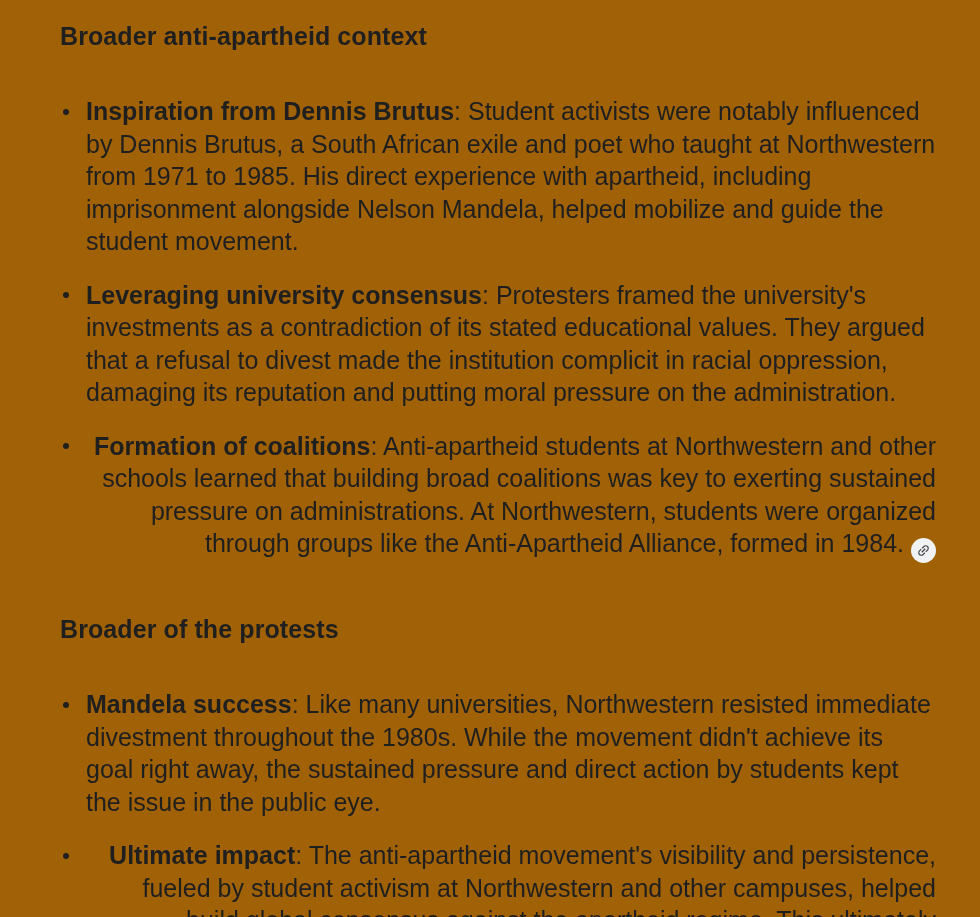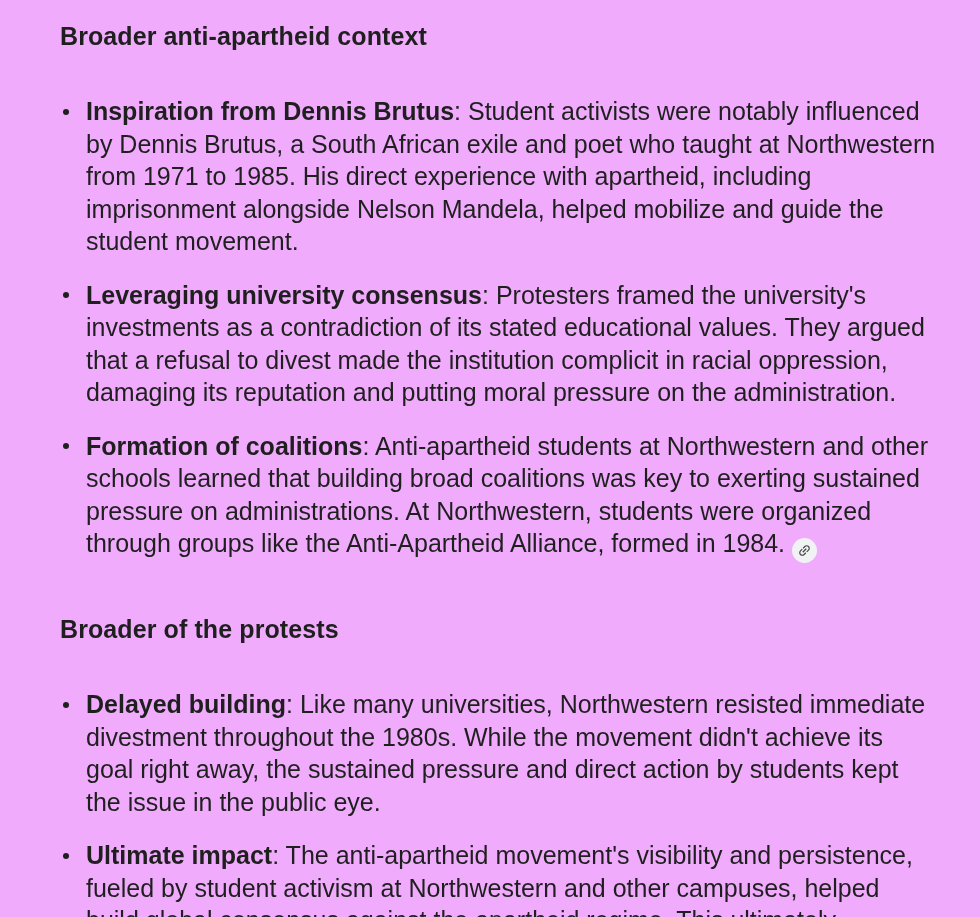--- a/index.html
+++ b/index.html
@@ -4,21 +4,21 @@
 <style>
   * { margin: 0; padding: 0; box-sizing: border-box; }
   html, body {
     background: #ffffff;
     font-family: "Liberation Sans", "DejaVu Sans", sans-serif;
     color: #1f1f1f;
   }
   .page {
     width: 980px;
     height: 917px;
-    background: #f0abfc;
+    background: #a16207;
     padding: 20px 44px 30px 60px;
     overflow: hidden;
   }
   h2.section-heading {
     font-size: 25px;
     font-weight: 600;
     letter-spacing: 0.1px;
     color: #1f1f1f;
     line-height: 33px;
     margin: 0 0 42px 0;
@@ -32,21 +32,21 @@
     padding: 0;
   }
   ul.bullet-list li {
     position: relative;
     padding-left: 26px;
     font-size: 25px;
     line-height: 32.5px;
     margin-bottom: 21px;
     color: #1f1f1f;
   }
-  ul.bullet-list li:last-child { margin-bottom: 0; }
+  ul.bullet-list li:last-child { margin-bottom: 0; text-align: right; }
   ul.bullet-list li .bullet-dot {
     position: absolute;
     left: 3px;
     top: 13.5px;
     width: 6px;
     height: 6px;
     border-radius: 50%;
     background: #1f1f1f;
     display: inline-block;
   }
@@ -95,21 +95,21 @@
           </span>
       </li>
     </ul>
   </section>
 
   <section>
     <h2 class="section-heading">Broader of the protests</h2>
     <ul class="bullet-list">
       <li>
         <span class="bullet-dot"></span>
-        <span class="item-label">Delayed building</span><span>: Like many universities, Northwestern resisted immediate divestment throughout the 1980s. While the movement didn't achieve its goal right away, the sustained pressure and direct action by students kept the issue in the public eye.</span>
+        <span class="item-label">Mandela success</span><span>: Like many universities, Northwestern resisted immediate divestment throughout the 1980s. While the movement didn't achieve its goal right away, the sustained pressure and direct action by students kept the issue in the public eye.</span>
       </li>
       <li>
         <span class="bullet-dot"></span>
         <span class="item-label">Ultimate impact</span><span>: The anti-apartheid movement's visibility and persistence, fueled by student activism at Northwestern and other campuses, helped build global consensus against the apartheid regime. This ultimately contributed to South Africa's economic and political isolation, leading to the dismantling of apartheid in the early 1990s.</span><span class="citation-chip">
             <svg viewBox="0 0 24 24">
               <path d="M3.9 12c0-1.71 1.39-3.1 3.1-3.1h4V7H7c-2.76 0-5 2.24-5 5s2.24 5 5 5h4v-1.9H7c-1.71 0-3.1-1.39-3.1-3.1zM8 13h8v-2H8v2zm9-6h-4v1.9h4c1.71 0 3.1 1.39 3.1 3.1s-1.39 3.1-3.1 3.1h-4V17h4c2.76 0 5-2.24 5-5s-2.24-5-5-5z"></path>
             </svg>
           </span>
       </li>
     </ul>

